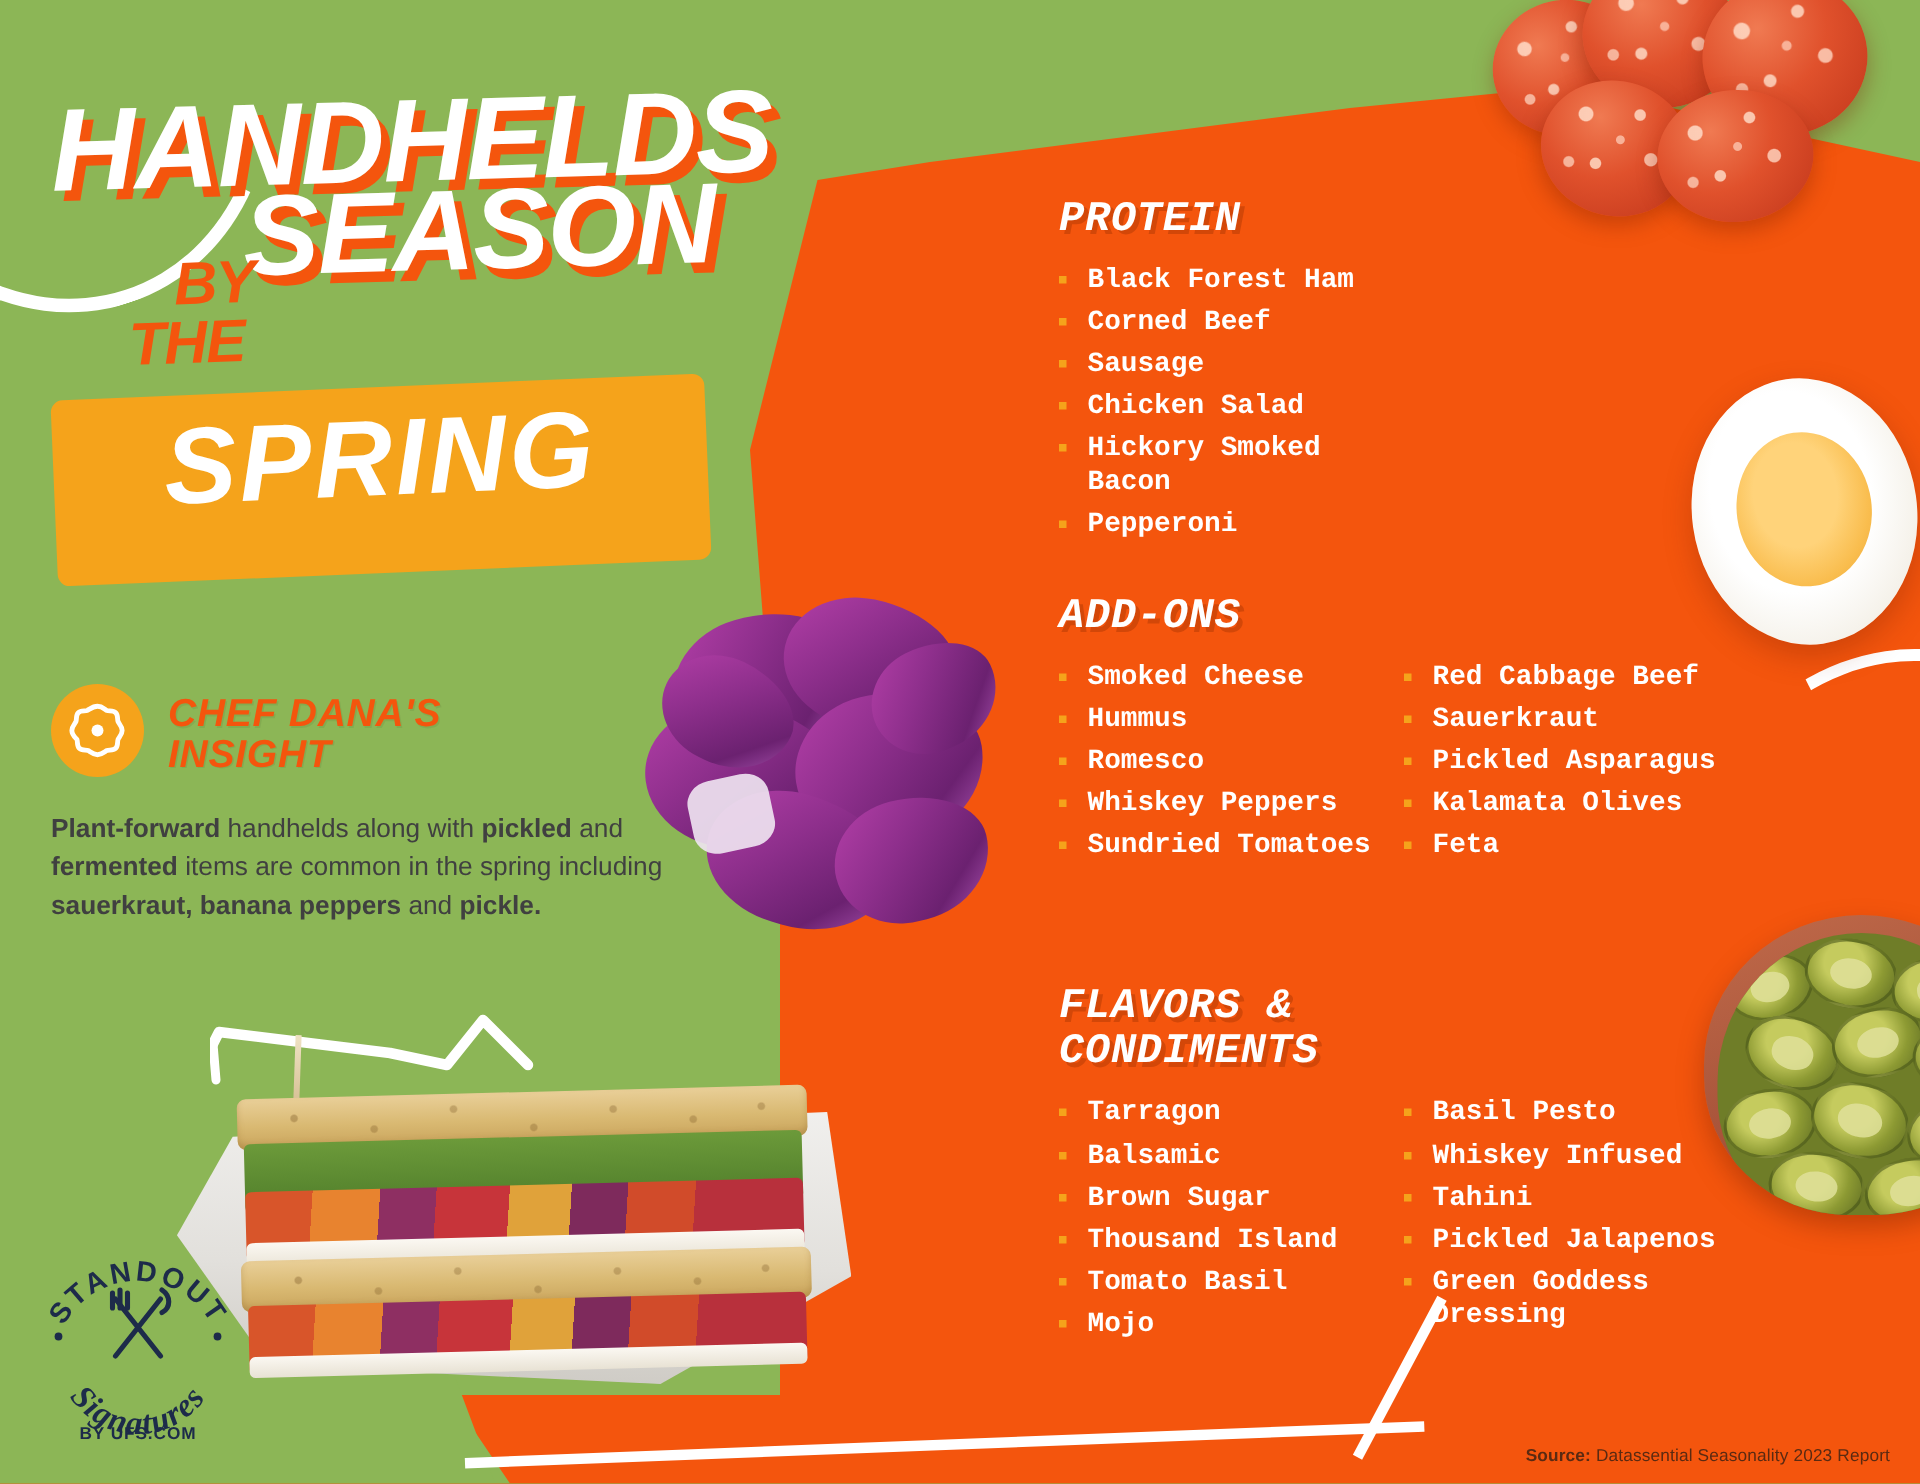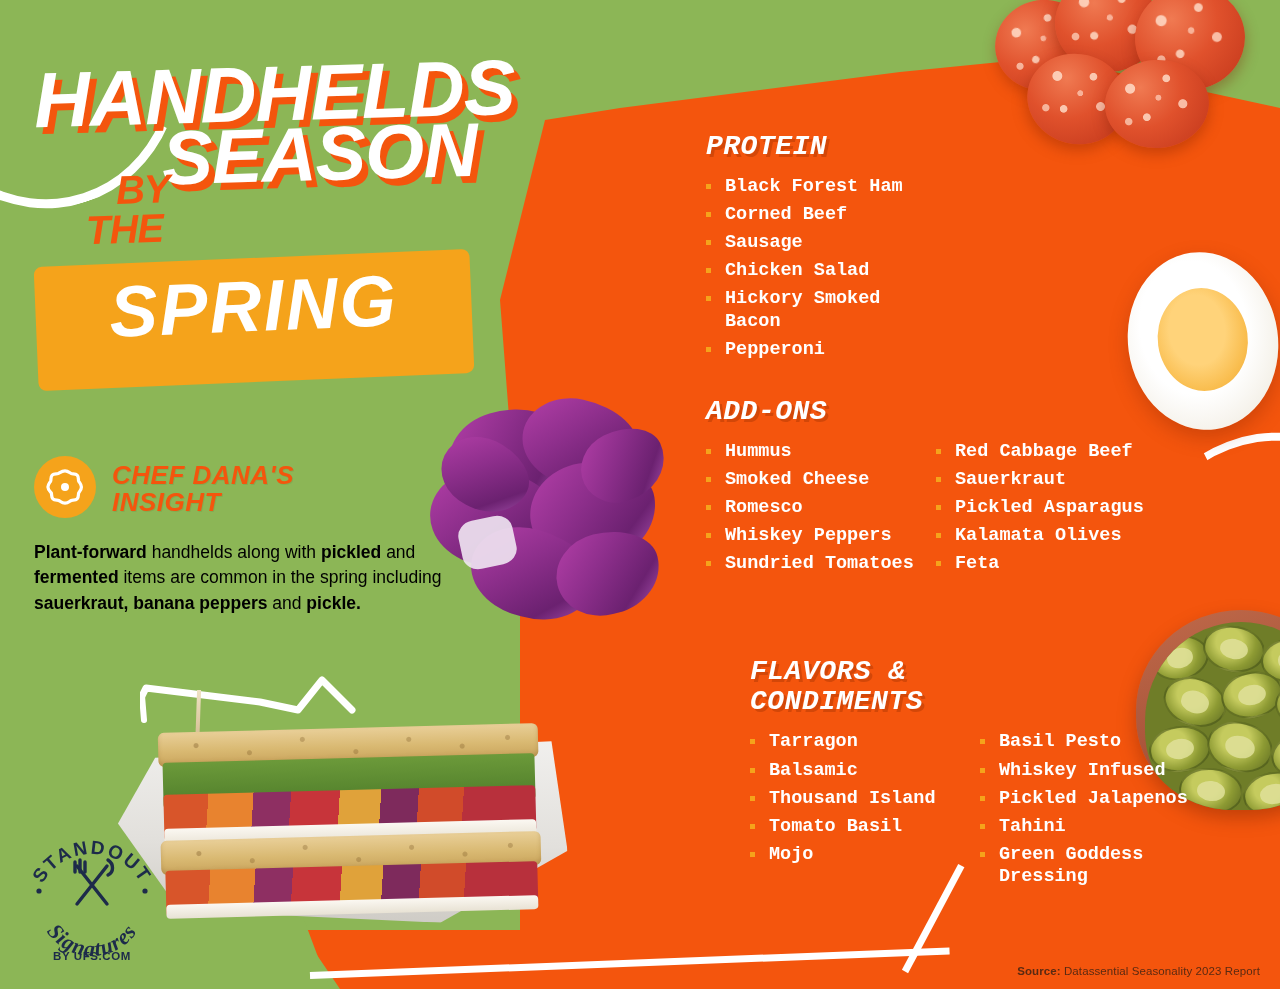--- a/index.html
+++ b/index.html
@@ -99,21 +99,21 @@
     width:62px; height:62px; border-radius:50%; background:#F5A31B;
     flex:0 0 62px; display:flex; align-items:center; justify-content:center;
   }
   .insight-icon svg { width:38px; height:38px; display:block; }
   .insight-title {
     color:#F4550D; font-weight:bold; font-style:italic; font-size:26px;
     line-height:1.05; letter-spacing:.5px; padding-top:6px;
     text-shadow:1px 1px 0 rgba(0,0,0,.06);
   }
   .insight-body {
-    margin-top:22px; color:#000000; font-size:17.5px; line-height:1.45;
+    margin-top:22px; color:#404040; font-size:17.5px; line-height:1.45;
   }
   .insight-body b { font-weight:bold; }
 
   
   .section { position:absolute;font-family:Liberation Mono, monospace; }
   .sec-title {
     color:#ffffff; font-weight:bold; font-style:italic; font-size:28px;
     letter-spacing:.5px; line-height:1.08;
     text-shadow:3px 3px 0 rgba(150,45,0,.35);
     margin-bottom:14px;
@@ -128,21 +128,21 @@
   }
   li::before {
     content:""; position:absolute; left:0; top:8px;
     width:5px; height:5px; background:#F5A31B;
   }
 
   #sec-protein { left:706px; top:132px; }
   #sec-protein .col:first-child { width:230px; }
   #sec-addons { left:706px; top:397px; }
   #sec-addons .col:first-child { width:230px; }
-  #sec-flavors { left:706px; top:657px;margin-left:44px; }
+  #sec-flavors { left:706px; top:657px; }
   #sec-flavors .col:first-child { width:230px; }
 
   
   .photo { position:absolute; }
 
   
   .pep { position:absolute; border-radius:50%;
     background:radial-gradient(circle at 35% 30%, #f07a52 0%, #e0512c 45%, #c1361a 100%);
     box-shadow:0 6px 14px rgba(120,30,0,.35);
   }
@@ -383,22 +383,22 @@
           </ul>
         </div>
     </div>
   </div>
 
   <div class="section" id="sec-addons">
     <div class="sec-title">ADD-ONS</div>
     <div class="cols">
       <div class="col">
           <ul id="addons-left">
+            <li>Smoked Cheese</li>
             <li>Hummus</li>
-            <li>Smoked Cheese</li>
             <li>Romesco</li>
             <li>Whiskey Peppers</li>
             <li>Sundried Tomatoes</li>
           </ul>
         </div>
       <div class="col">
           <ul id="addons-right">
             <li>Red Cabbage Beef</li>
             <li>Sauerkraut</li>
             <li>Pickled Asparagus</li>
@@ -412,31 +412,32 @@
   <div class="section" id="sec-flavors">
     <div class="sec-title">
       <div>FLAVORS &amp;</div>
       <div>CONDIMENTS</div>
     </div>
     <div class="cols">
       <div class="col">
           <ul id="flavors-left">
             <li>Tarragon</li>
             <li>Balsamic</li>
+            <li>Brown Sugar</li>
             <li>Thousand Island</li>
             <li>Tomato Basil</li>
             <li>Mojo</li>
           </ul>
         </div>
       <div class="col">
           <ul id="flavors-right">
             <li>Basil Pesto</li>
             <li>Whiskey Infused</li>
+            <li>Tahini</li>
             <li>Pickled Jalapenos</li>
-            <li>Tahini</li>
             <li>Green Goddess Dressing</li>
           </ul>
         </div>
     </div>
   </div>
 
   <div class="logo">
     <svg viewBox="0 0 140 150" xmlns="http://www.w3.org/2000/svg">
       <defs>
         <path id="arcTop" d="M14,92 A56,56 0 0,1 126,92" fill="none"></path>

